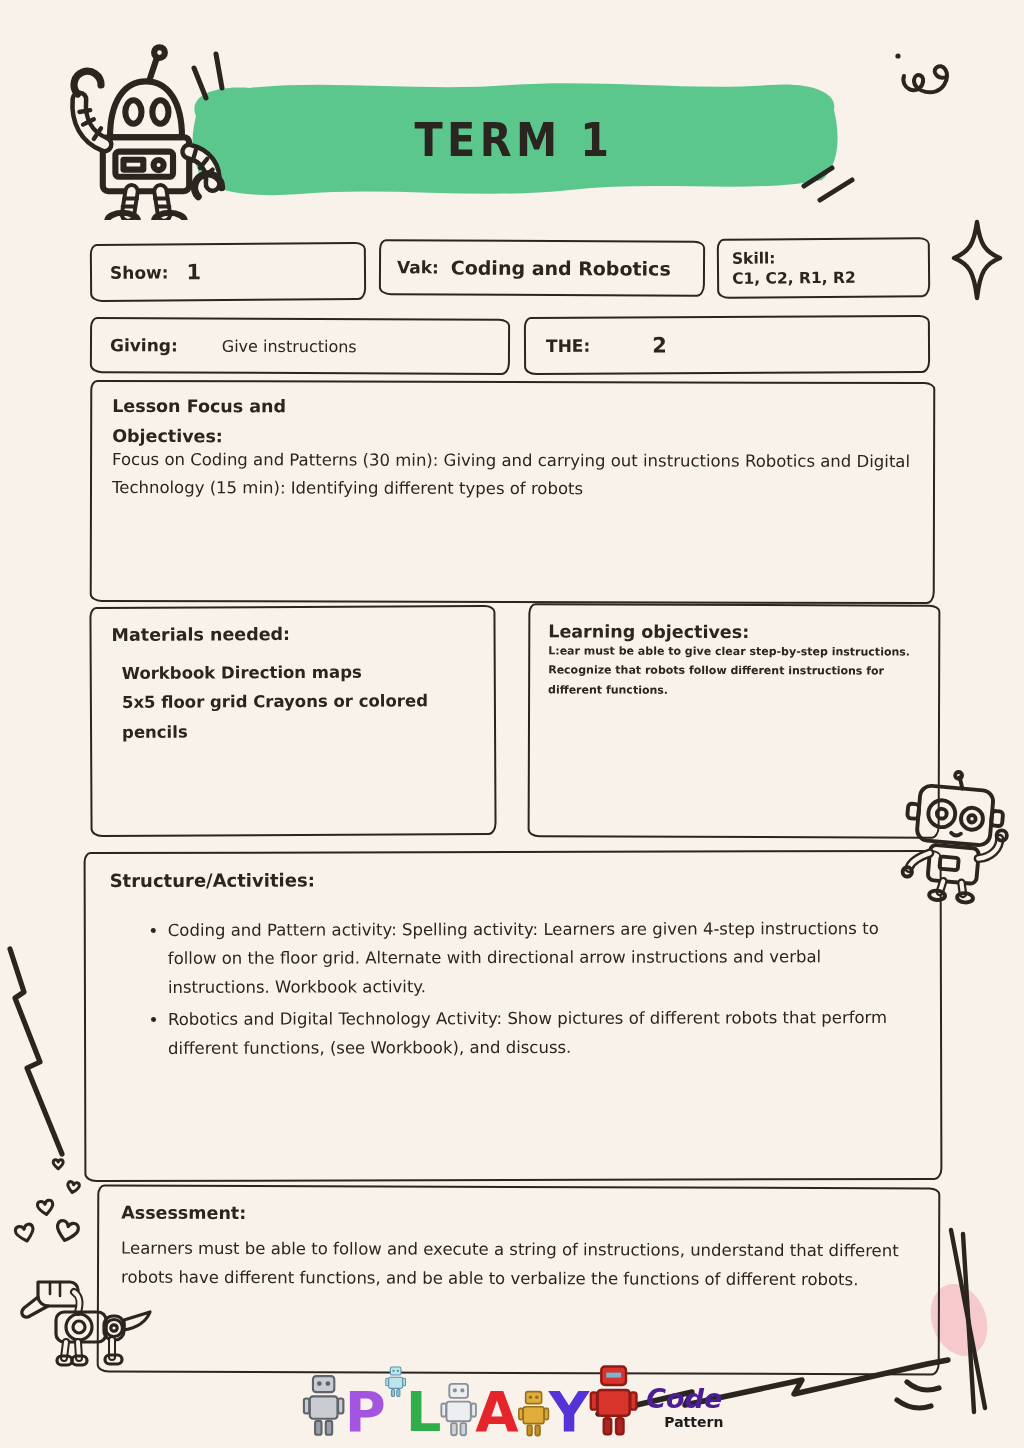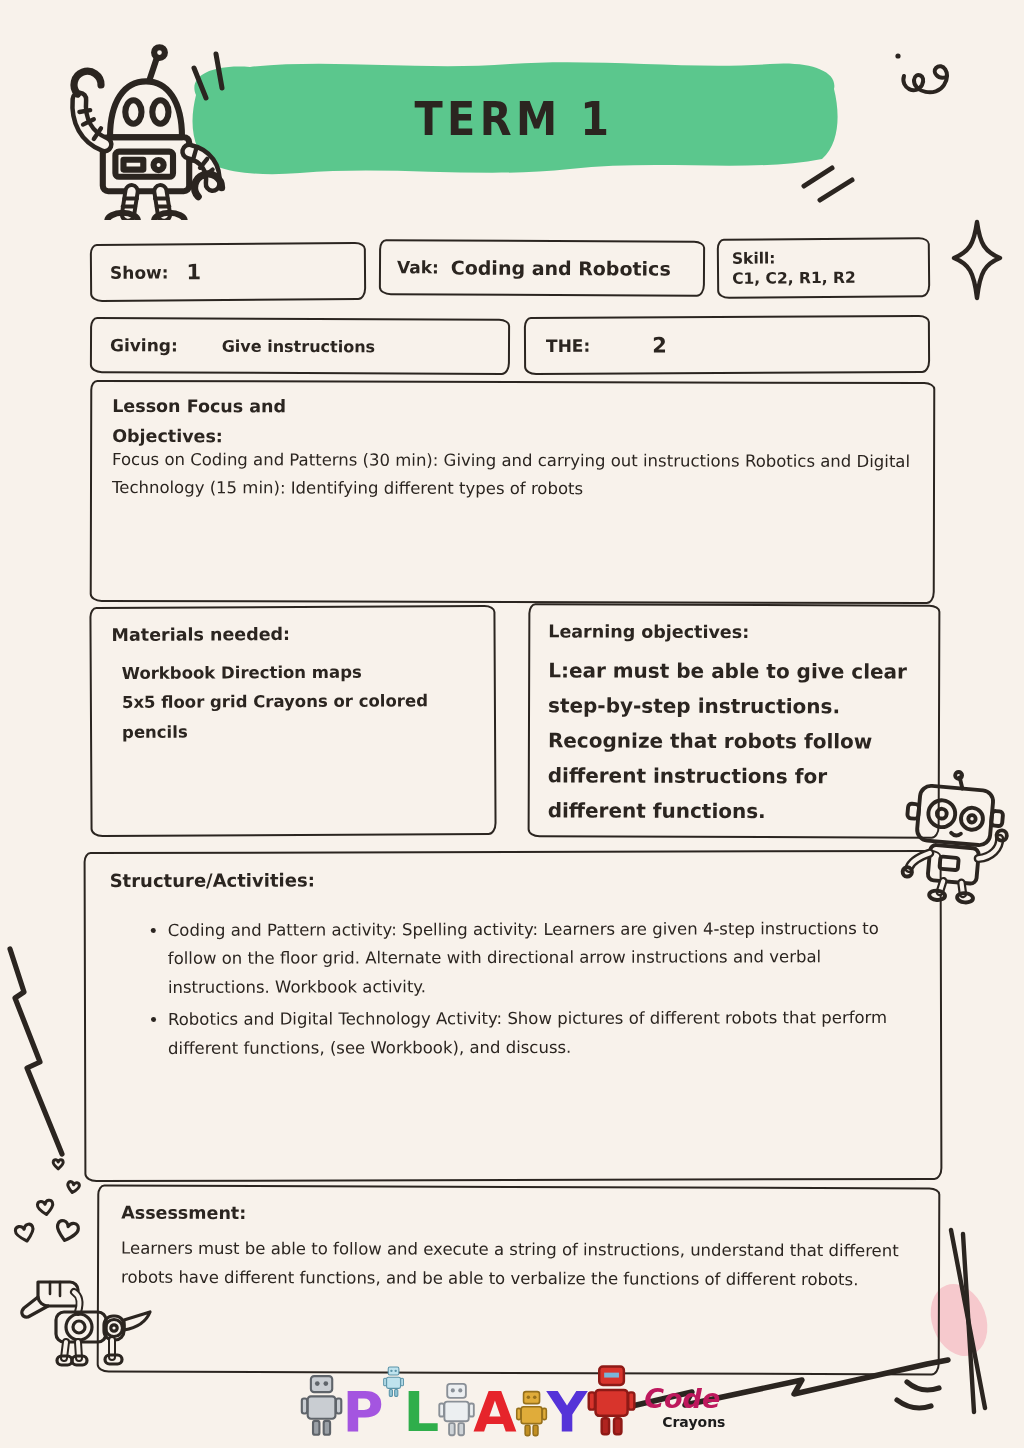--- a/index.html
+++ b/index.html
@@ -14,21 +14,21 @@
   .page{position:relative;width:1024px;height:1448px;background:var(--background);overflow:hidden;margin:0 auto;}
 
   .doodle{position:absolute;color:var(--ink);}
   .doodle path,.doodle line,.doodle rect,.doodle circle,.doodle ellipse,.doodle use{
     stroke:currentColor;fill:none;stroke-linecap:round;stroke-linejoin:round;}
   .doodle .bg{stroke:var(--background);}
   .doodle .fill-ink{fill:currentColor;stroke:none;}
   .doodle .fill-pink{fill:var(--pink-blob);stroke:none;}
 
   
-  .banner{position:absolute;left:180px;top:51px;width:668px;height:134px;z-index:1;}
+  .banner{position:absolute;left:180px;top:72px;width:668px;height:134px;z-index:1;}
   .banner svg{position:absolute;inset:0;}
   .banner-title{position:absolute;inset:0;display:flex;align-items:center;justify-content:center;
     font-size:47px;font-weight:800;letter-spacing:5px;transform:scaleX(.88);color:var(--ink);}
 
   
   .sketch-box{position:absolute;border:2.6px solid var(--ink);
     border-radius:7px 11px 8px 12px / 10px 7px 12px 8px;background:transparent;z-index:1;}
   .box-grade{left:90px;top:243px;width:276px;height:58px;transform:rotate(-.4deg);
     display:flex;align-items:center;padding:0 18px;}
   .box-vak{left:379px;top:240px;width:326px;height:56px;transform:rotate(.3deg);
@@ -42,27 +42,27 @@
   .box-lesson{left:90px;top:381px;width:845px;height:222px;transform:rotate(.15deg);padding:14px 20px;}
   .box-materials{left:90px;top:606px;width:406px;height:230px;transform:rotate(-.3deg);padding:16px 20px;}
   .box-objectives{left:528px;top:604px;width:412px;height:234px;transform:rotate(.2deg);padding:16px 18px;}
   .box-structure{left:84px;top:851px;width:858px;height:330px;transform:rotate(-.15deg);padding:16px 24px;}
   .box-assessment{left:97px;top:1186px;width:843px;height:188px;transform:rotate(.2deg);padding:16px 22px;}
 
   .lbl{font-size:17px;font-weight:600;}
   .val-big{font-size:21px;font-weight:800;margin-left:18px;}
   .val-bold{font-size:19px;font-weight:800;margin-left:12px;}
   .skill-line{font-size:15.5px;font-weight:700;}
-  .val-subject{font-size:16px;font-weight:700;margin-left:44px;}
+  .val-subject{font-size:16px;font-weight:400;margin-left:44px;}
   .val-the{font-size:21px;font-weight:800;margin-left:62px;}
 
   .section-title{font-size:17.5px;font-weight:600;}
   .body-text{font-size:16.5px;font-weight:500;line-height:1.72;margin-top:4px;}
   .materials-lines{margin-top:14px;padding-left:10px;font-size:16.5px;font-weight:600;line-height:1.78;}
-  .objectives-body{margin-top:12px;font-size:20px;font-weight:600;line-height:1.75;}
+  .objectives-body{margin-top:0;font-size:11px;font-weight:600;line-height:1.75;}
   .structure-list{margin:26px 10px 0 0;padding-left:58px;font-size:16.5px;font-weight:500;line-height:1.72;}
   .structure-list li{margin-bottom:4px;}
   .assessment-body{margin-top:12px;font-size:16.5px;font-weight:500;line-height:1.75;max-width:790px;}
 
   
   .logo{position:absolute;left:50%;top:1364px;transform:translateX(-50%);
     display:flex;align-items:flex-end;gap:1px;z-index:4;}
   .logo-letter{font-size:56px;font-weight:800;line-height:.92;margin:0 -3px;}
   .logo-robot{flex:0 0 auto;}
   .logo-robot-small{align-self:flex-start;margin-top:2px;}
@@ -322,18 +322,18 @@
         <rect x="10" y="2" width="20" height="15" rx="3"></rect>
         <rect x="7" y="21" width="26" height="21" rx="3"></rect>
         <rect x="1.5" y="23" width="5" height="14" rx="2"></rect>
         <rect x="33.5" y="23" width="5" height="14" rx="2"></rect>
         <rect x="12" y="44" width="6" height="13" rx="2" fill="#b02420"></rect>
         <rect x="22" y="44" width="6" height="13" rx="2" fill="#b02420"></rect>
       </g>
       <rect x="14" y="7" width="12" height="4" fill="#7ab6d9" stroke="none"></rect>
     </svg>
     <div class="logo-word">
-      <span class="logo-code" style="color: #be185d;">Code</span>
-      <span class="logo-academy">Crayons</span>
+      <span class="logo-code" style="color: #4c1d95;">Code</span>
+      <span class="logo-academy">Pattern</span>
     </div>
   </div>
 
 </div>
 
 </body></html>

